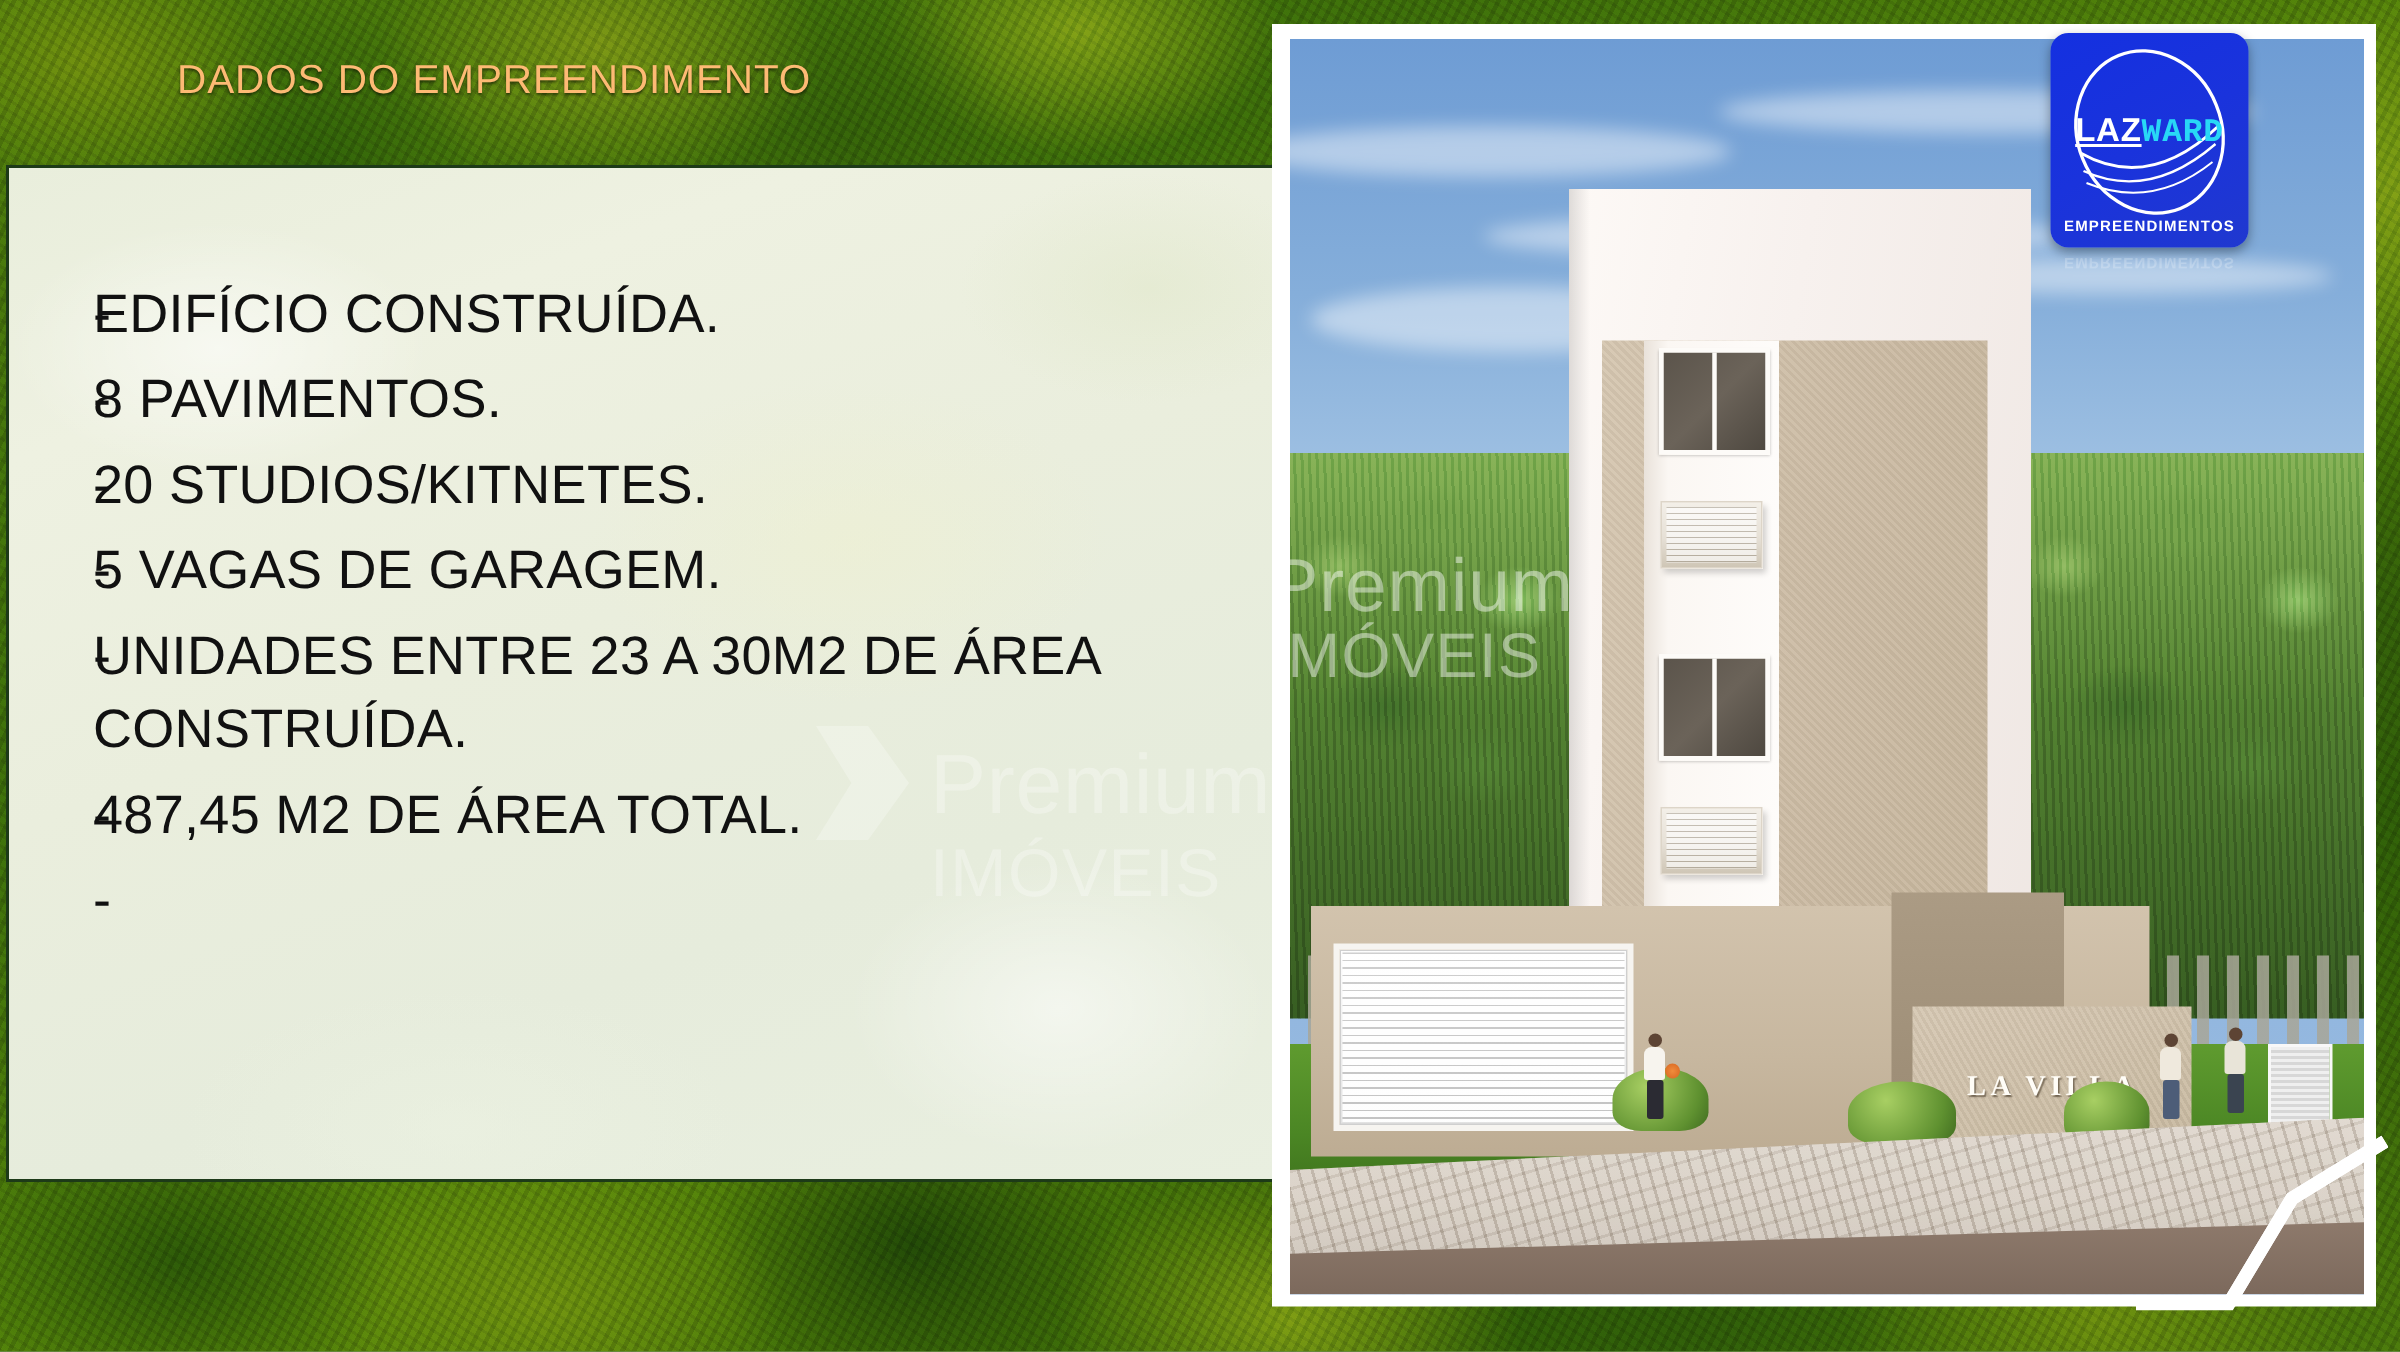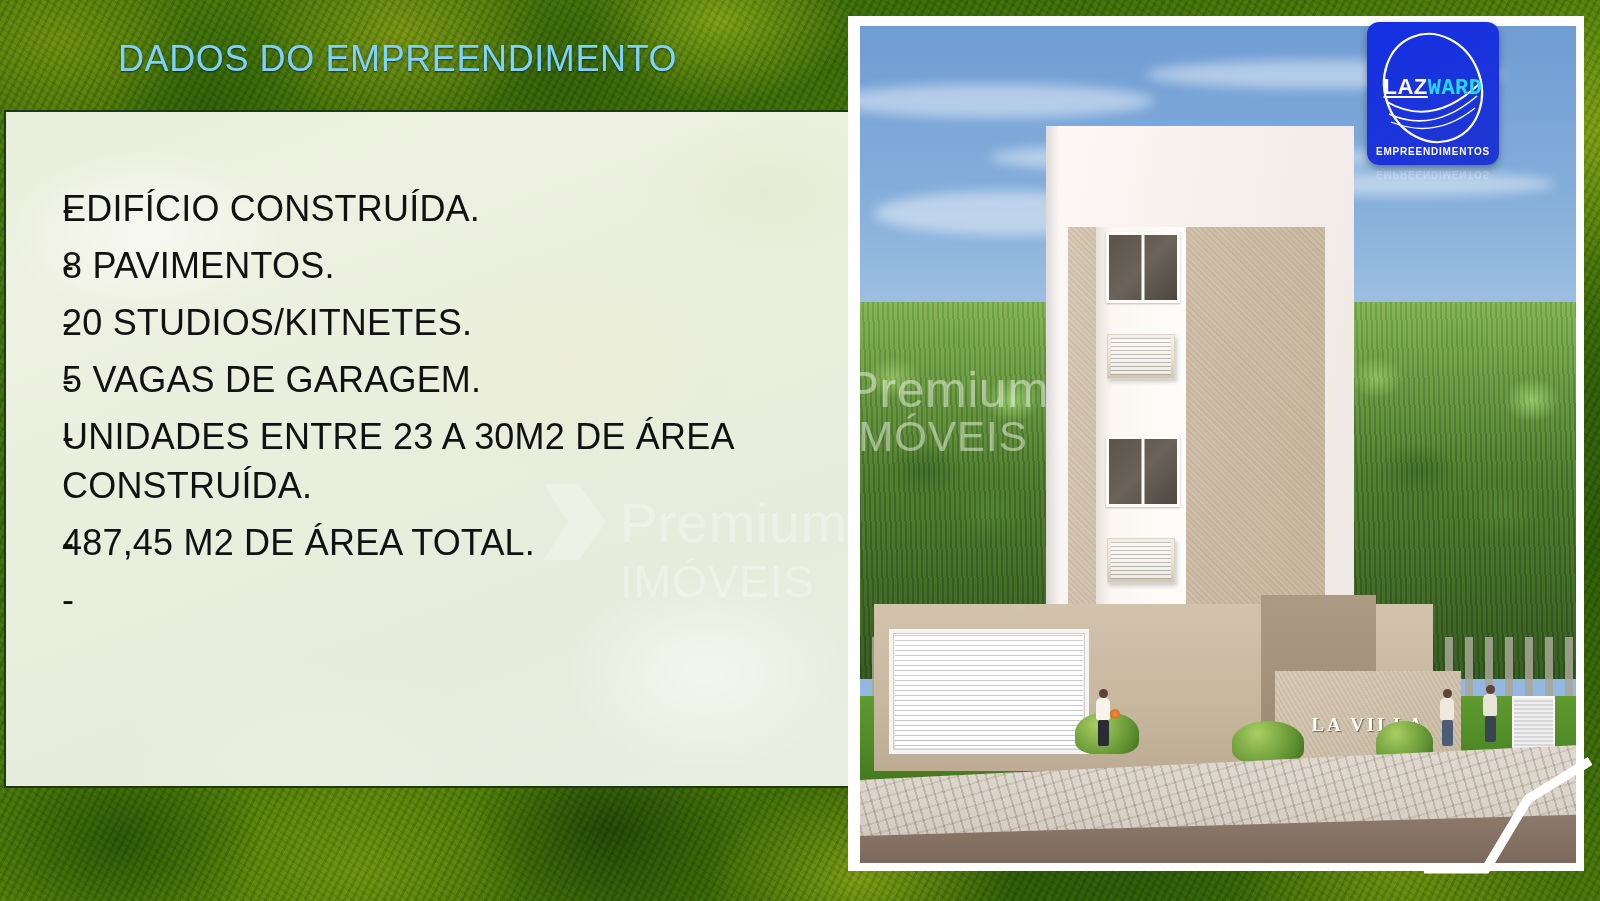--- a/index.html
+++ b/index.html
@@ -34,22 +34,22 @@
     content:""; position:absolute; inset:0;
     background:
       repeating-linear-gradient(117deg, rgba(0,0,0,.10) 0 3px, rgba(255,255,255,.04) 3px 7px),
       repeating-linear-gradient(33deg, rgba(0,0,0,.07) 0 2px, rgba(160,190,60,.05) 2px 6px);
     mix-blend-mode:overlay;
   }
 
   
   #header-title {
     position:absolute; left:118px; top:38px;
-    font-size:36px; letter-spacing:.6px;
-    color:#7dd3fc; font-weight:400;
+    font-size:27px; letter-spacing:.6px;
+    color:#fdba74; font-weight:400;
     text-shadow:0 1px 2px rgba(0,0,0,.55);
     white-space:nowrap;
   }
 
   
   #info-panel {
     position:absolute; left:4px; top:110px;
     width:854px; height:678px;
     background:linear-gradient(160deg,#e9eedc 0%,#eef1e1 20%,#eaeedd 45%,#e6ecdc 70%,#e9efe0 100%);
     border:2px solid #1d3a18;

